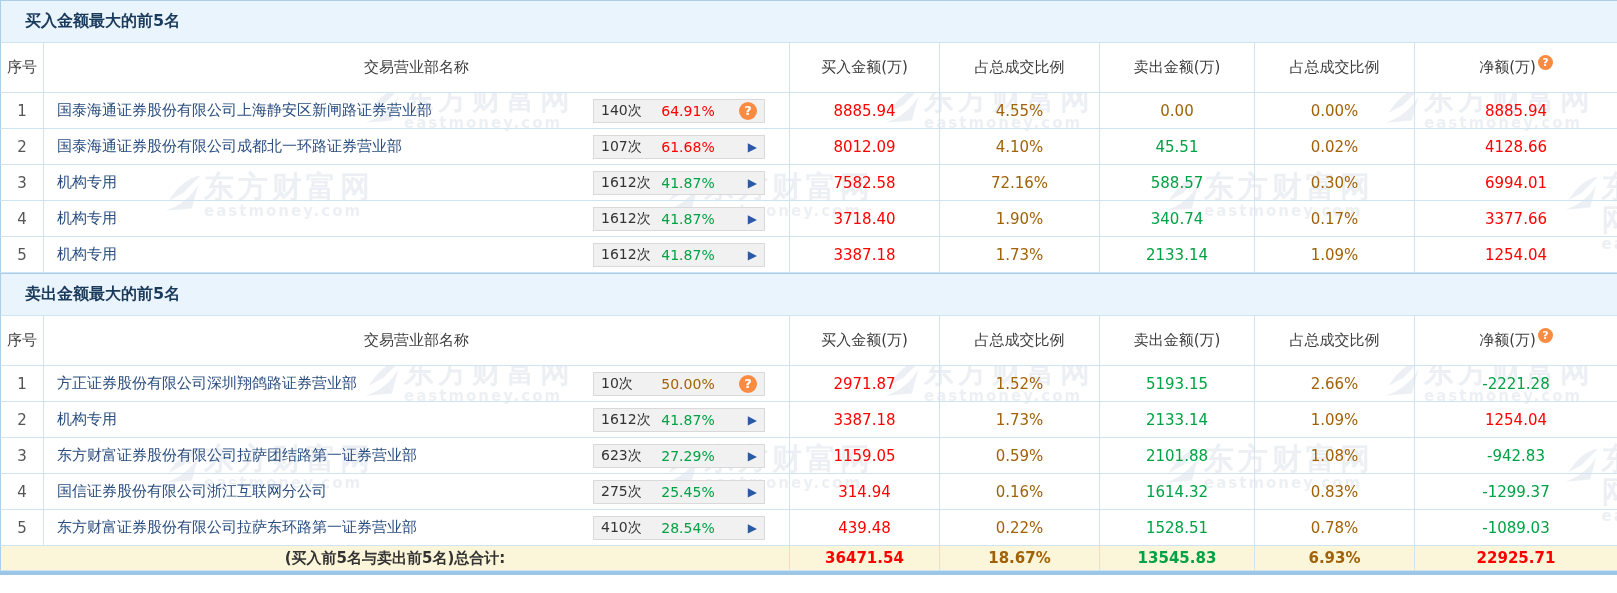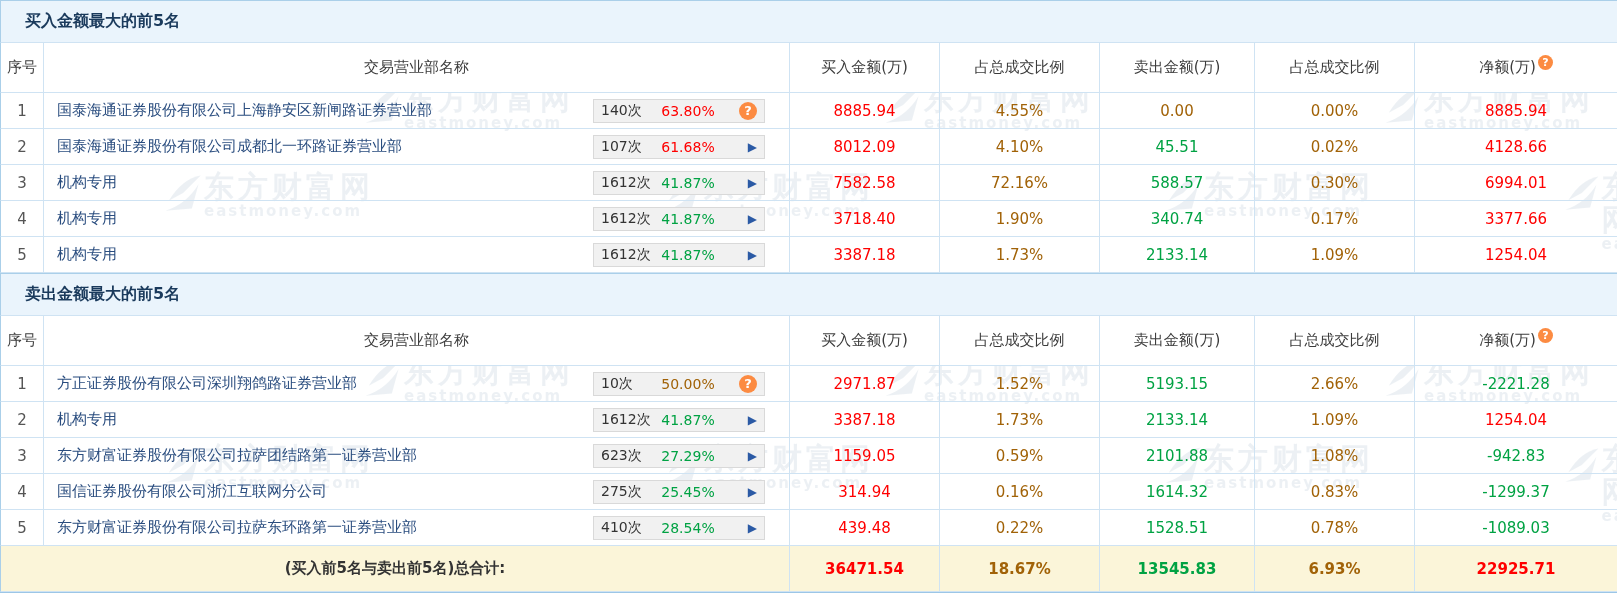--- a/index.html
+++ b/index.html
@@ -66,21 +66,21 @@
   .q-mini {
     width:15px; height:15px; border-radius:50%;
     background:var(--icon_orange); color:#fff;
     font-size:11px; font-weight:bold;
     display:flex; align-items:center; justify-content:center;
     margin-left:2px; position:relative; top:-5px;
   }
   .red   { color:var(--red); }
   .green { color:var(--green); }
   .dark  { color:#a16207; }
-  .tfoot .cell { height:46px; background:var(--footer_bg); font-size:15px; font-weight:bold; }
+  .tfoot .cell { height:25px; background:var(--footer_bg); font-size:15px; font-weight:bold; }
   .c-flabel { width:790px; border-left:1px solid var(--border_outer); color:#333; }
   .bottom-strip { height:4px; background:var(--bottom_strip); }
 </style>
 </head>
 <body>
 
 <div class="page">
   <div class="wm-layer" id="wm-layer">
       <div class="wm" style="left: 360px; top: 82px;">
         <svg viewBox="0 0 40 40">
@@ -243,21 +243,21 @@
     </div>
 
     <div class="row drow">
       <div class="cell c-seq">
           <span class="seq-txt">1</span>
         </div>
       <div class="cell c-name">
         <a class="dept">国泰海通证券股份有限公司上海静安区新闸路证券营业部</a>
         <span class="badge">
           <span class="b-count">140次</span>
-          <span class="b-pct red">63.80%</span>
+          <span class="b-pct red">64.91%</span>
           <span class="b-icon">
               <span class="help">?</span>
             </span>
         </span>
       </div>
       <div class="cell c-buy red">8885.94</div>
       <div class="cell c-br dark">4.55%</div>
       <div class="cell c-sell dark">0.00</div>
       <div class="cell c-sr dark">0.00%</div>
       <div class="cell c-net red">8885.94</div>

